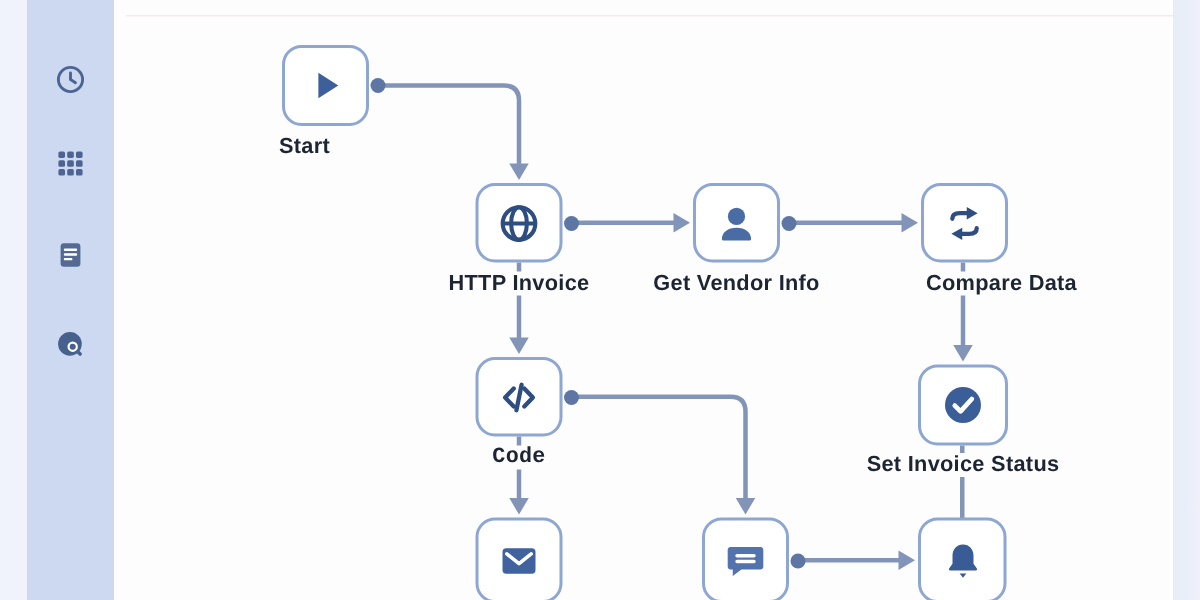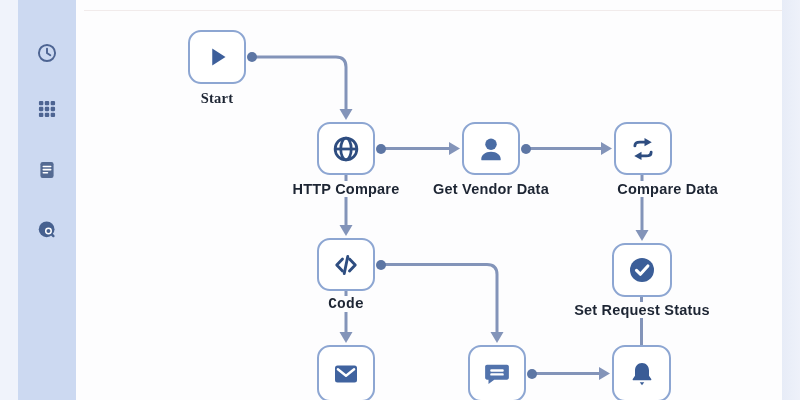--- a/index.html
+++ b/index.html
@@ -109,36 +109,36 @@
       <path d="M 532 373.5 L 600 373.5" fill="none" stroke="#8394b9" stroke-width="3"></path>
       <path d="M 610 373.5 L 599 367 L 599 380 Z" fill="#8394b9"></path>
     </g>
   </svg>
 
 <div class="node" style="left: 188px; top: 30px; width: 58px; height: 54px;">
     <svg viewBox="0 0 24 24">
     <path d="M8.2 5.2 L18.8 12 L8.2 18.8 Z" fill="var(--icon-fill)"></path>
   </svg>
   </div>
-<div class="node-label" style="left: 137px; top: 89px; font-family: Liberation Serif, serif;"><span>Start</span></div>
+<div class="node-label" style="left: 123px; top: 89px;"><span>Start</span></div>
 <div class="node" style="left: 317px; top: 122px; width: 58px; height: 53px;">
     <svg viewBox="0 0 24 24" fill="none">
     <circle cx="12" cy="12" r="8.7" stroke="var(--icon-dark)" stroke-width="2.2"></circle>
     <ellipse cx="12" cy="12" rx="4.2" ry="8.7" stroke="var(--icon-dark)" stroke-width="2.2"></ellipse>
     <path d="M3.3 12 H20.7" stroke="var(--icon-dark)" stroke-width="2.2"></path>
   </svg>
   </div>
-<div class="node-label" style="left: 266px; top: 180px;"><span>HTTP Compare</span></div>
+<div class="node-label" style="left: 266px; top: 180px;"><span>HTTP Invoice</span></div>
 <div class="node" style="left: 462px; top: 122px; width: 58px; height: 53px;">
     <svg viewBox="0 0 24 24" fill="#4a6ca4">
     <circle cx="12" cy="8.2" r="4.6"></circle>
     <path d="M12 14.2c-4.6 0-7.8 2.5-7.8 6.1 0 .4.3.7.7.7h14.2c.4 0 .7-.3.7-.7 0-3.6-3.2-6.1-7.8-6.1z"></path>
   </svg>
   </div>
-<div class="node-label" style="left: 411px; top: 180px;"><span>Get Vendor Data</span></div>
+<div class="node-label" style="left: 411px; top: 180px;"><span>Get Vendor Info</span></div>
 <div class="node" style="left: 614px; top: 122px; width: 58px; height: 53px;">
     <svg viewBox="0 0 24 24">
     <path d="M5.5 9.5 C5.5 7 7.5 6.5 9.5 6.5 H13.5" stroke="var(--icon-dark)" stroke-width="2.3" fill="none" stroke-linecap="round"></path>
     <path d="M13.2 3.2 L19 6.5 L13.2 9.8 Z" fill="var(--icon-dark)"></path>
     <path d="M18.5 14.5 C18.5 17 16.5 17.5 14.5 17.5 H10.5" stroke="var(--icon-dark)" stroke-width="2.3" fill="none" stroke-linecap="round"></path>
     <path d="M10.8 14.2 L5 17.5 L10.8 20.8 Z" fill="var(--icon-dark)"></path>
   </svg>
   </div>
 <div class="node-label" style="left: 563px; top: 180px; text-align: right;"><span>Compare Data</span></div>
 <div class="node" style="left: 317px; top: 238px; width: 58px; height: 53px;">
@@ -148,21 +148,21 @@
     <path d="M13.4 5.2 L10.6 18.8" stroke="var(--icon-dark)" stroke-width="2.3" stroke-linecap="round"></path>
   </svg>
   </div>
 <div class="node-label" style="left: 266px; top: 295px; font-family: Liberation Mono, monospace;"><span>Code</span></div>
 <div class="node" style="left: 612px; top: 243px; width: 60px; height: 54px;">
     <svg viewBox="0 0 24 24">
     <circle cx="12" cy="12" r="9.6" fill="#3b5e98"></circle>
     <path d="M7.6 12.3 l3.1 3.1 6-6.6" stroke="#ffffff" stroke-width="2.5" fill="none" stroke-linecap="round" stroke-linejoin="round"></path>
   </svg>
   </div>
-<div class="node-label" style="left: 562px; top: 301px;"><span>Set Request Status</span></div>
+<div class="node-label" style="left: 562px; top: 301px;"><span>Set Invoice Status</span></div>
 <div class="node" style="left: 317px; top: 345px; width: 58px; height: 57px;">
     <svg viewBox="0 0 24 24">
     <rect x="3.2" y="5.2" width="17.6" height="13.6" rx="2" fill="#40639f"></rect>
     <path d="M5.5 8.2 L12 13.4 L18.5 8.2" stroke="#ffffff" stroke-width="1.9" fill="none" stroke-linecap="round" stroke-linejoin="round"></path>
   </svg>
   </div>
 <div class="node" style="left: 468px; top: 345px; width: 58px; height: 57px;">
     <svg viewBox="0 0 24 24">
     <path d="M4 4.5h16c.8 0 1.5.7 1.5 1.5v9c0 .8-.7 1.5-1.5 1.5H9.8L5.2 20v-3.5H4c-.8 0-1.5-.7-1.5-1.5V6c0-.8.7-1.5 1.5-1.5z" fill="#5273ac"></path>
     <path d="M7.5 9.2 H16.5 M7.5 12.3 H16.5" stroke="#ffffff" stroke-width="1.9" stroke-linecap="round"></path>

